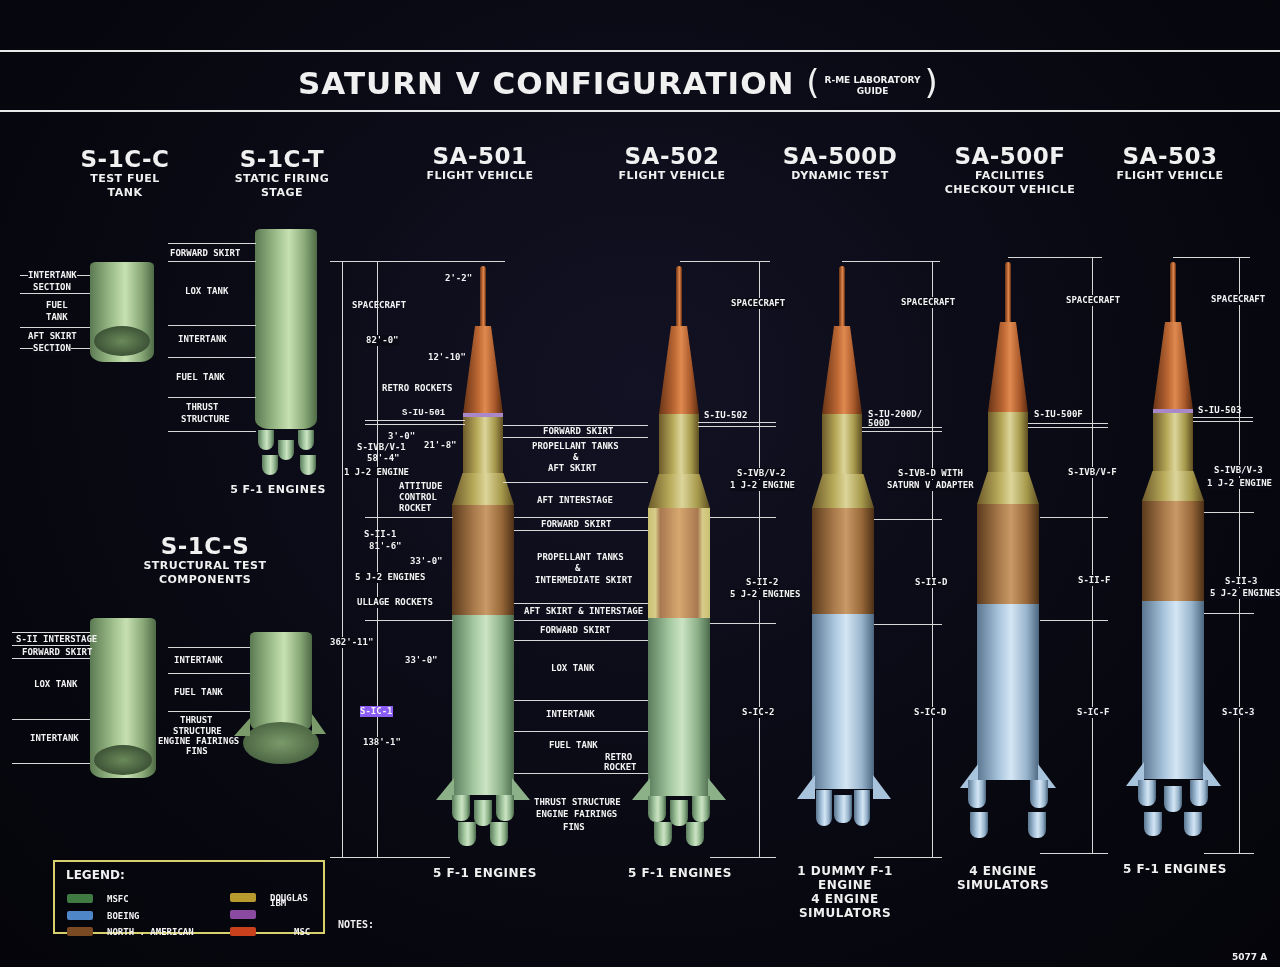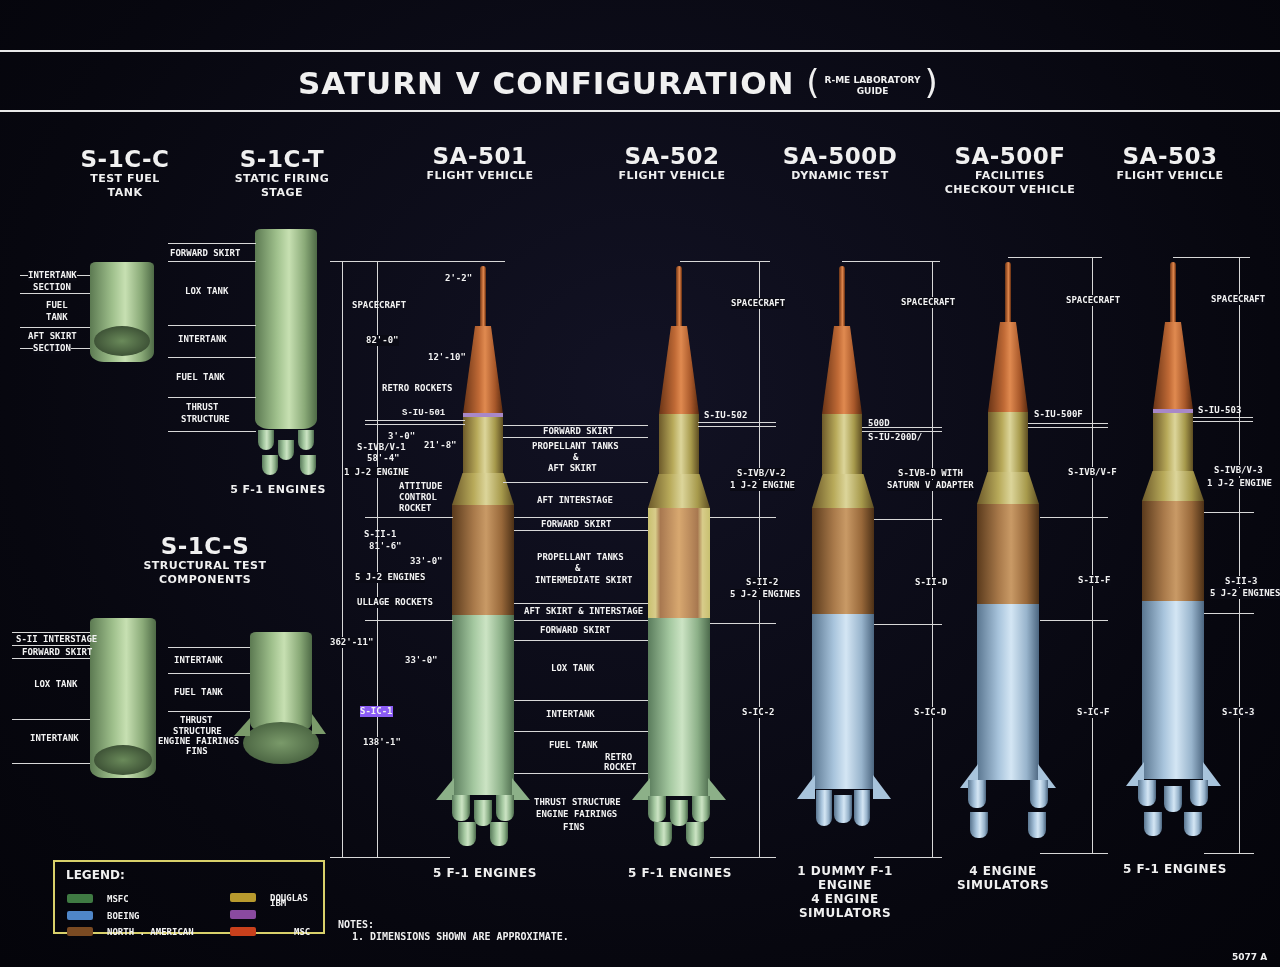--- a/index.html
+++ b/index.html
@@ -275,21 +275,21 @@
 <div class="eng blue" style="left:834px;top:795px;width:18px;height:28px;"></div>
 <div class="eng blue" style="left:854px;top:790px;width:16px;height:36px;"></div>
 <div class="vl" style="left:932px;top:262px;height:595px;"></div>
 <div class="hl" style="left:842px;top:261px;width:98px;"></div>
 <div class="hl" style="left:862px;top:427px;width:80px;"></div>
 <div class="hl" style="left:862px;top:431px;width:80px;"></div>
 <div class="hl" style="left:874px;top:519px;width:68px;"></div>
 <div class="hl" style="left:874px;top:624px;width:68px;"></div>
 <div class="hl" style="left:874px;top:857px;width:68px;"></div>
 <div class="lbl" style="left:901px;top:297px;background:#0a0a14;">SPACECRAFT</div>
-<div class="lbl" style="left:868px;top:432px;text-align:left;">S-IU-200D/</div>
+<div class="lbl" style="left:868px;top:409px;text-align:left;">S-IU-200D/</div>
 <div class="lbl" style="left:868px;top:418px;text-align:left;">500D</div>
 <div class="lbl" style="left:898px;top:468px;background:#0a0a14;">S-IVB-D WITH</div>
 <div class="lbl" style="left:887px;top:480px;background:#0a0a14;">SATURN V ADAPTER</div>
 <div class="lbl" style="left:915px;top:577px;background:#0a0a14;">S-II-D</div>
 <div class="lbl" style="left:914px;top:707px;background:#0a0a14;">S-IC-D</div>
 <div class="foot" style="left:770px;top:864px;width:150px;">
   <div>1 DUMMY F-1 ENGINE</div>
   <div>4 ENGINE</div>
   <div>SIMULATORS</div>
 </div>
@@ -346,15 +346,15 @@
 <div class="hl" style="left:1204px;top:853px;width:50px;"></div>
 <div class="lbl" style="left:1211px;top:294px;background:#0a0a14;">SPACECRAFT</div>
 <div class="lbl" style="left:1198px;top:405px;">S-IU-503</div>
 <div class="lbl" style="left:1214px;top:465px;background:#0a0a14;">S-IVB/V-3</div>
 <div class="lbl" style="left:1207px;top:478px;background:#0a0a14;">1 J-2 ENGINE</div>
 <div class="lbl" style="left:1225px;top:576px;background:#0a0a14;">S-II-3</div>
 <div class="lbl" style="left:1210px;top:588px;background:#0a0a14;">5 J-2 ENGINES</div>
 <div class="lbl" style="left:1222px;top:707px;background:#0a0a14;">S-IC-3</div>
 <div class="foot" style="left:1115px;top:862px;width:120px;">5 F-1 ENGINES</div>
 
-<div class="notes"><div>NOTES:</div><div style="padding-left:14px">1. DIMENSIONS SHOWN ARE APPROXIMATE.</div></div>
+<div class="notes"><div>NOTES:</div></div>
 
 <div class="abs" style="left:1232px;top:952px;font-size:9px;font-weight:bold;">5077 A</div>
 
 </body></html>

